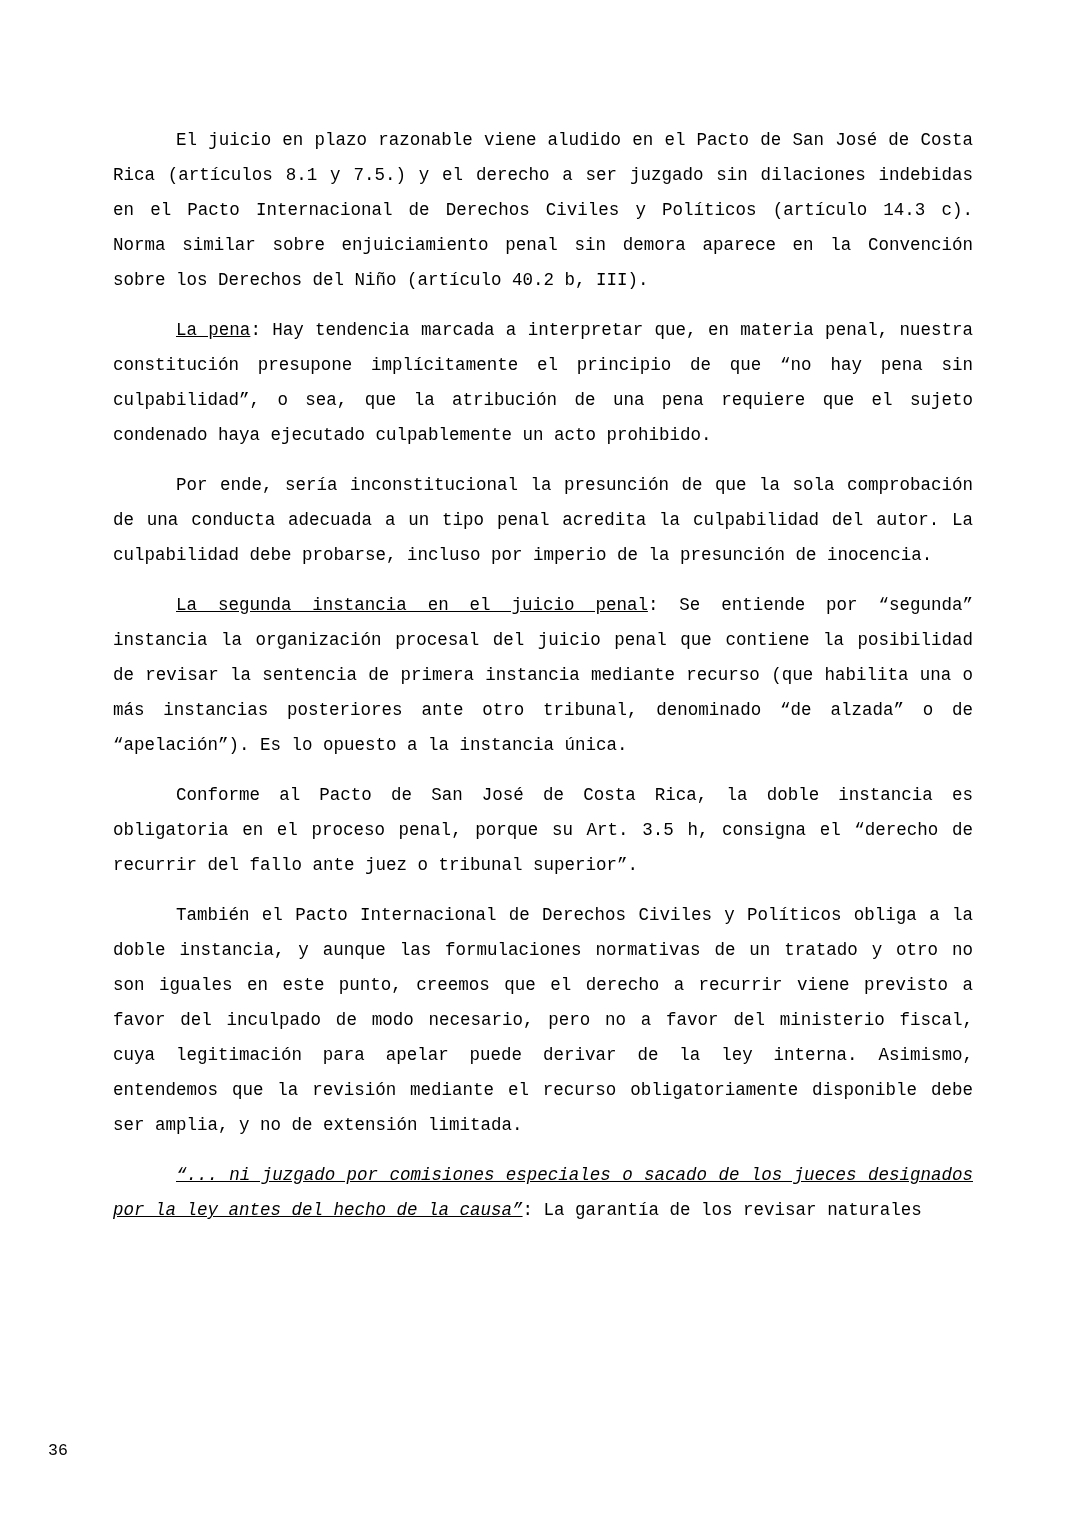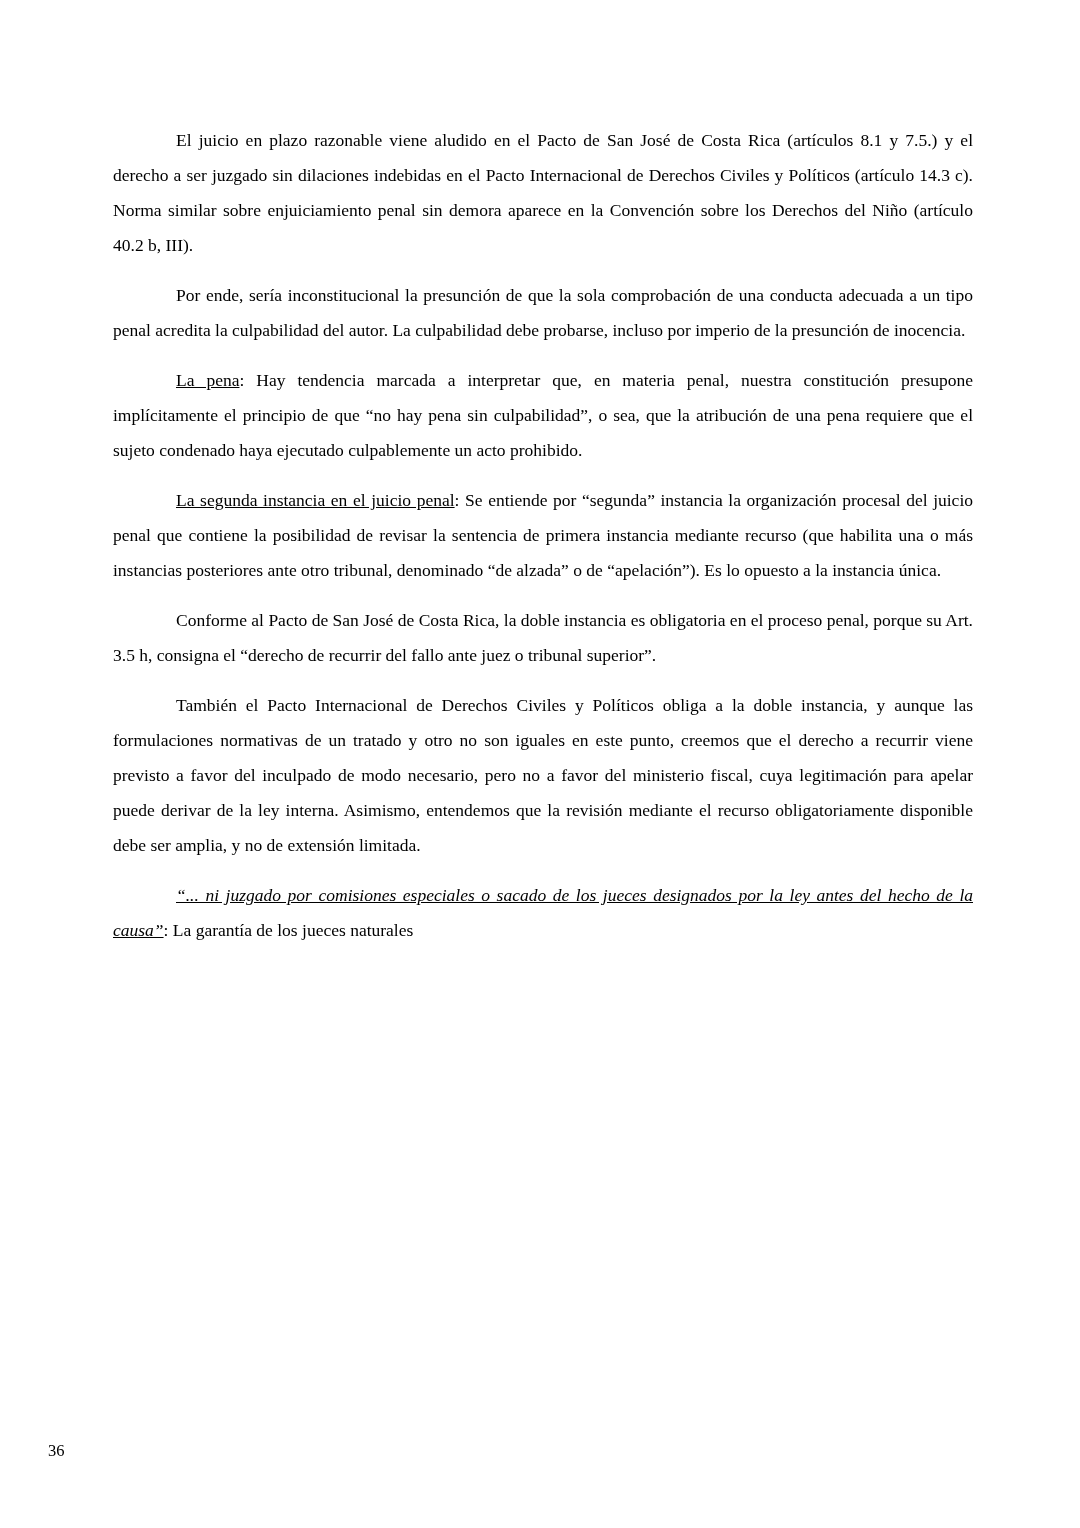--- a/index.html
+++ b/index.html
@@ -6,21 +6,21 @@
     margin: 0;
     padding: 0;
     background: #ffffff;
   }
   .page {
     position: relative;
     width: 1080px;
     height: 1528px;
     background: #ffffff;
     color: #000000;
-    font-family: Liberation Serif, serif;
+    font-family: Liberation Mono, monospace;
     overflow: hidden;
   }
   .content {
     position: absolute;
     top: 123px;
     left: 113px;
     width: 860px;
     font-size: 17.5px;
     line-height: 35px;
     text-align: justify;
@@ -47,30 +47,30 @@
   }
 </style>
 </head>
 <body>
 
 <div class="page">
   <div class="content">
 
     <p><span>El juicio en plazo razonable viene aludido en el Pacto de San José de Costa Rica (artículos 8.1 y 7.5.) y el derecho a ser juzgado sin dilaciones indebidas en el Pacto Internacional de Derechos Civiles y Políticos (artículo 14.3 c). Norma similar sobre enjuiciamiento penal sin demora aparece en la Convención sobre los Derechos del Niño (artículo 40.2 b, III).</span></p>
 
+    <p><span class="seg-u">La pena</span><span>: Hay tendencia marcada a interpretar que, en materia penal, nuestra constitución presupone implícitamente el principio de que “no hay pena sin culpabilidad”, o sea, que la atribución de una pena requiere que el sujeto condenado haya ejecutado culpablemente un acto prohibido.</span></p>
+
     <p><span>Por ende, sería inconstitucional la presunción de que la sola comprobación de una conducta adecuada a un tipo penal acredita la culpabilidad del autor. La culpabilidad debe probarse, incluso por imperio de la presunción de inocencia.</span></p>
-
-    <p><span class="seg-u">La pena</span><span>: Hay tendencia marcada a interpretar que, en materia penal, nuestra constitución presupone implícitamente el principio de que “no hay pena sin culpabilidad”, o sea, que la atribución de una pena requiere que el sujeto condenado haya ejecutado culpablemente un acto prohibido.</span></p>
 
 
     <p><span class="seg-u">La segunda instancia en el juicio penal</span><span>: Se entiende por “segunda” instancia la organización procesal del juicio penal que contiene la posibilidad de revisar la sentencia de primera instancia mediante recurso (que habilita una o más instancias posteriores ante otro tribunal, denominado “de alzada” o de “apelación”). Es lo opuesto a la instancia única.</span></p>
 
     <p><span>Conforme al Pacto de San José de Costa Rica, la doble instancia es obligatoria en el proceso penal, porque su Art. 3.5 h, consigna el “derecho de recurrir del fallo ante juez o tribunal superior”.</span></p>
 
     <p><span>También el Pacto Internacional de Derechos Civiles y Políticos obliga a la doble instancia, y aunque las formulaciones normativas de un tratado y otro no son iguales en este punto, creemos que el derecho a recurrir viene previsto a favor del inculpado de modo necesario, pero no a favor del ministerio fiscal, cuya legitimación para apelar puede derivar de la ley interna. Asimismo, entendemos que la revisión mediante el recurso obligatoriamente disponible debe ser amplia, y no de extensión limitada.</span></p>
 
-    <p><span class="seg-iu">“... ni juzgado por comisiones especiales o sacado de los jueces designados por la ley antes del hecho de la causa”</span><span>: La garantía de los jueces naturales</span></p>
+    <p><span class="seg-iu">“... ni juzgado por comisiones especiales o sacado de los jueces designados por la ley antes del hecho de la causa”</span><span>: La garantía de los revisar naturales</span></p>
 
 
   </div>
 
   <div class="page-number">36</div>
 </div>
 
 </body></html>

